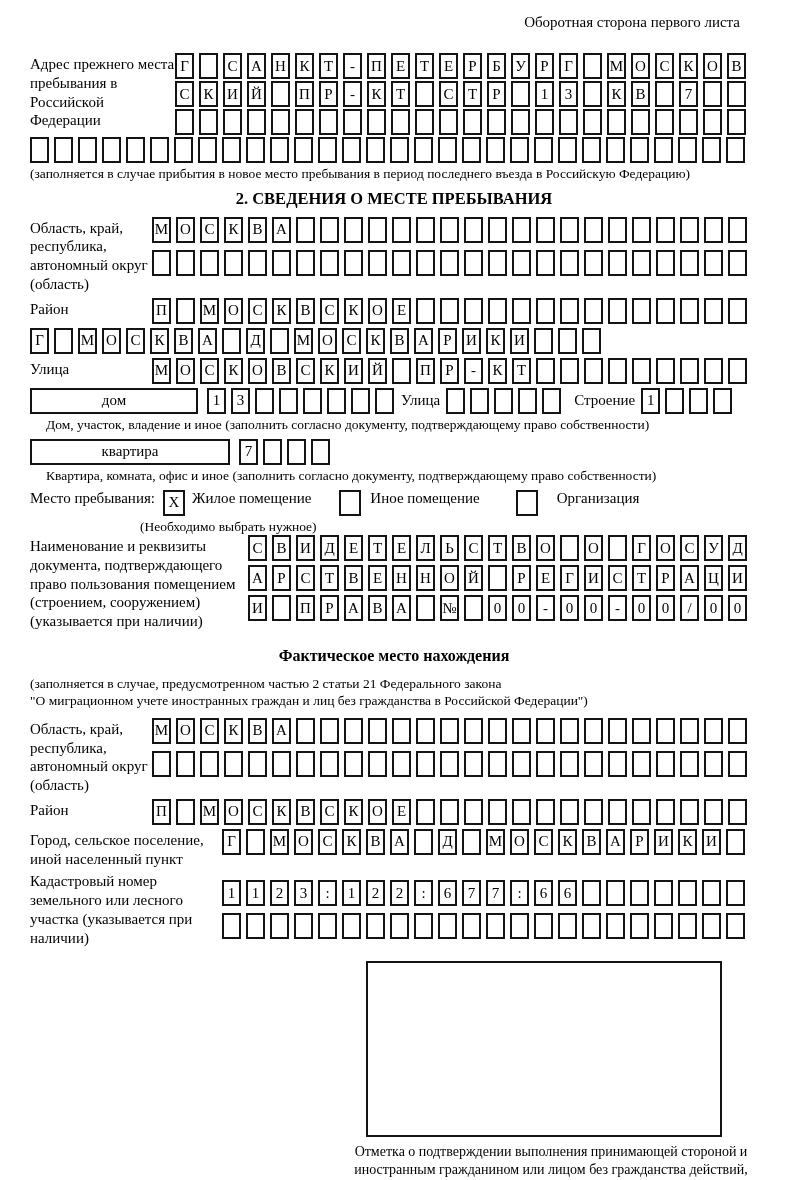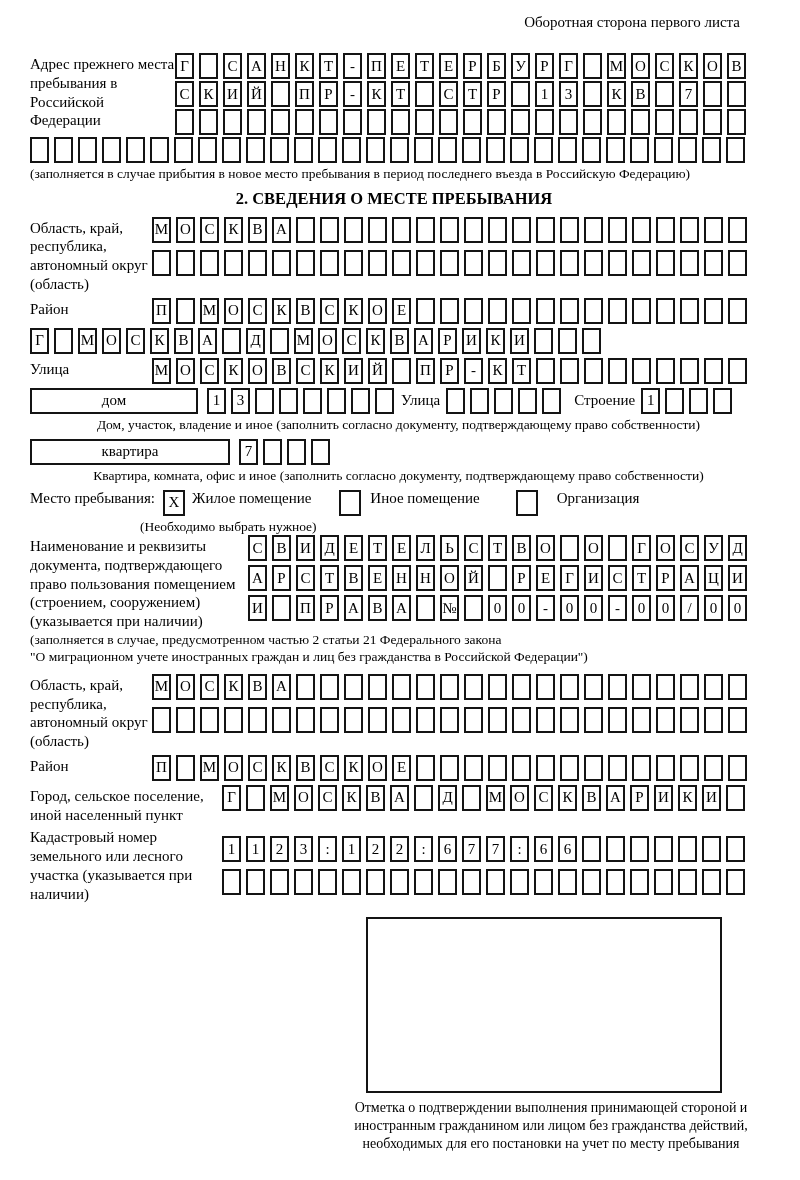--- a/index.html
+++ b/index.html
@@ -35,21 +35,21 @@
   }
   .namebox {
     border: 2px solid #141414;
     height: 26px;
     display: inline-flex; align-items: center; justify-content: center;
     font-size: 15px;
     flex: 0 0 auto;
     font-family: Liberation Serif, serif;
   }
   .note { font-size: 13.5px; line-height: 1.3; }
-  .note-left { font-size: 13.5px; text-align: center; padding-left: 5px; margin: 3px 0 6px 4px; }
+  .note-left { font-size: 13.5px; text-align: left; padding-left: 5px; margin: 3px 0 6px 11px; }
   .h-title { font-size: 16.5px; font-weight: bold; text-align: center; }
   .gap2 { margin-bottom: 2px; }
   .mini-label { font-size: 15px; padding-top: 3px; flex: 0 0 auto; }
   .stamp-box {
     width: 356px; height: 176px;
     border: 2px solid #141414;
     margin-left: 336px;
     margin-top: 14px;
   }
   .stamp-caption {
@@ -458,20 +458,21 @@
           <div class="cell">-</div>
           <div class="cell">0</div>
           <div class="cell">0</div>
           <div class="cell">/</div>
           <div class="cell">0</div>
           <div class="cell">0</div>
         </div>
     </div>
   </div>
 
+  <div class="h-title" style="font-size:16px; margin:16px 0 10px 0;">Фактическое место нахождения</div>
   <div class="note">(заполняется в случае, предусмотренном частью 2 статьи 21 Федерального закона</div>
   <div class="note" style="margin-bottom:8px;">"О миграционном учете иностранных граждан и лиц без гражданства в Российской Федерации")</div>
 
   <div class="frow">
     <div class="flabel" style="flex:0 0 122px">Область, край, республика, автономный округ (область)</div>
     <div>
       <div class="cells" style="margin-bottom:7px;">
           <div class="cell">М</div>
           <div class="cell">О</div>
           <div class="cell">С</div>

